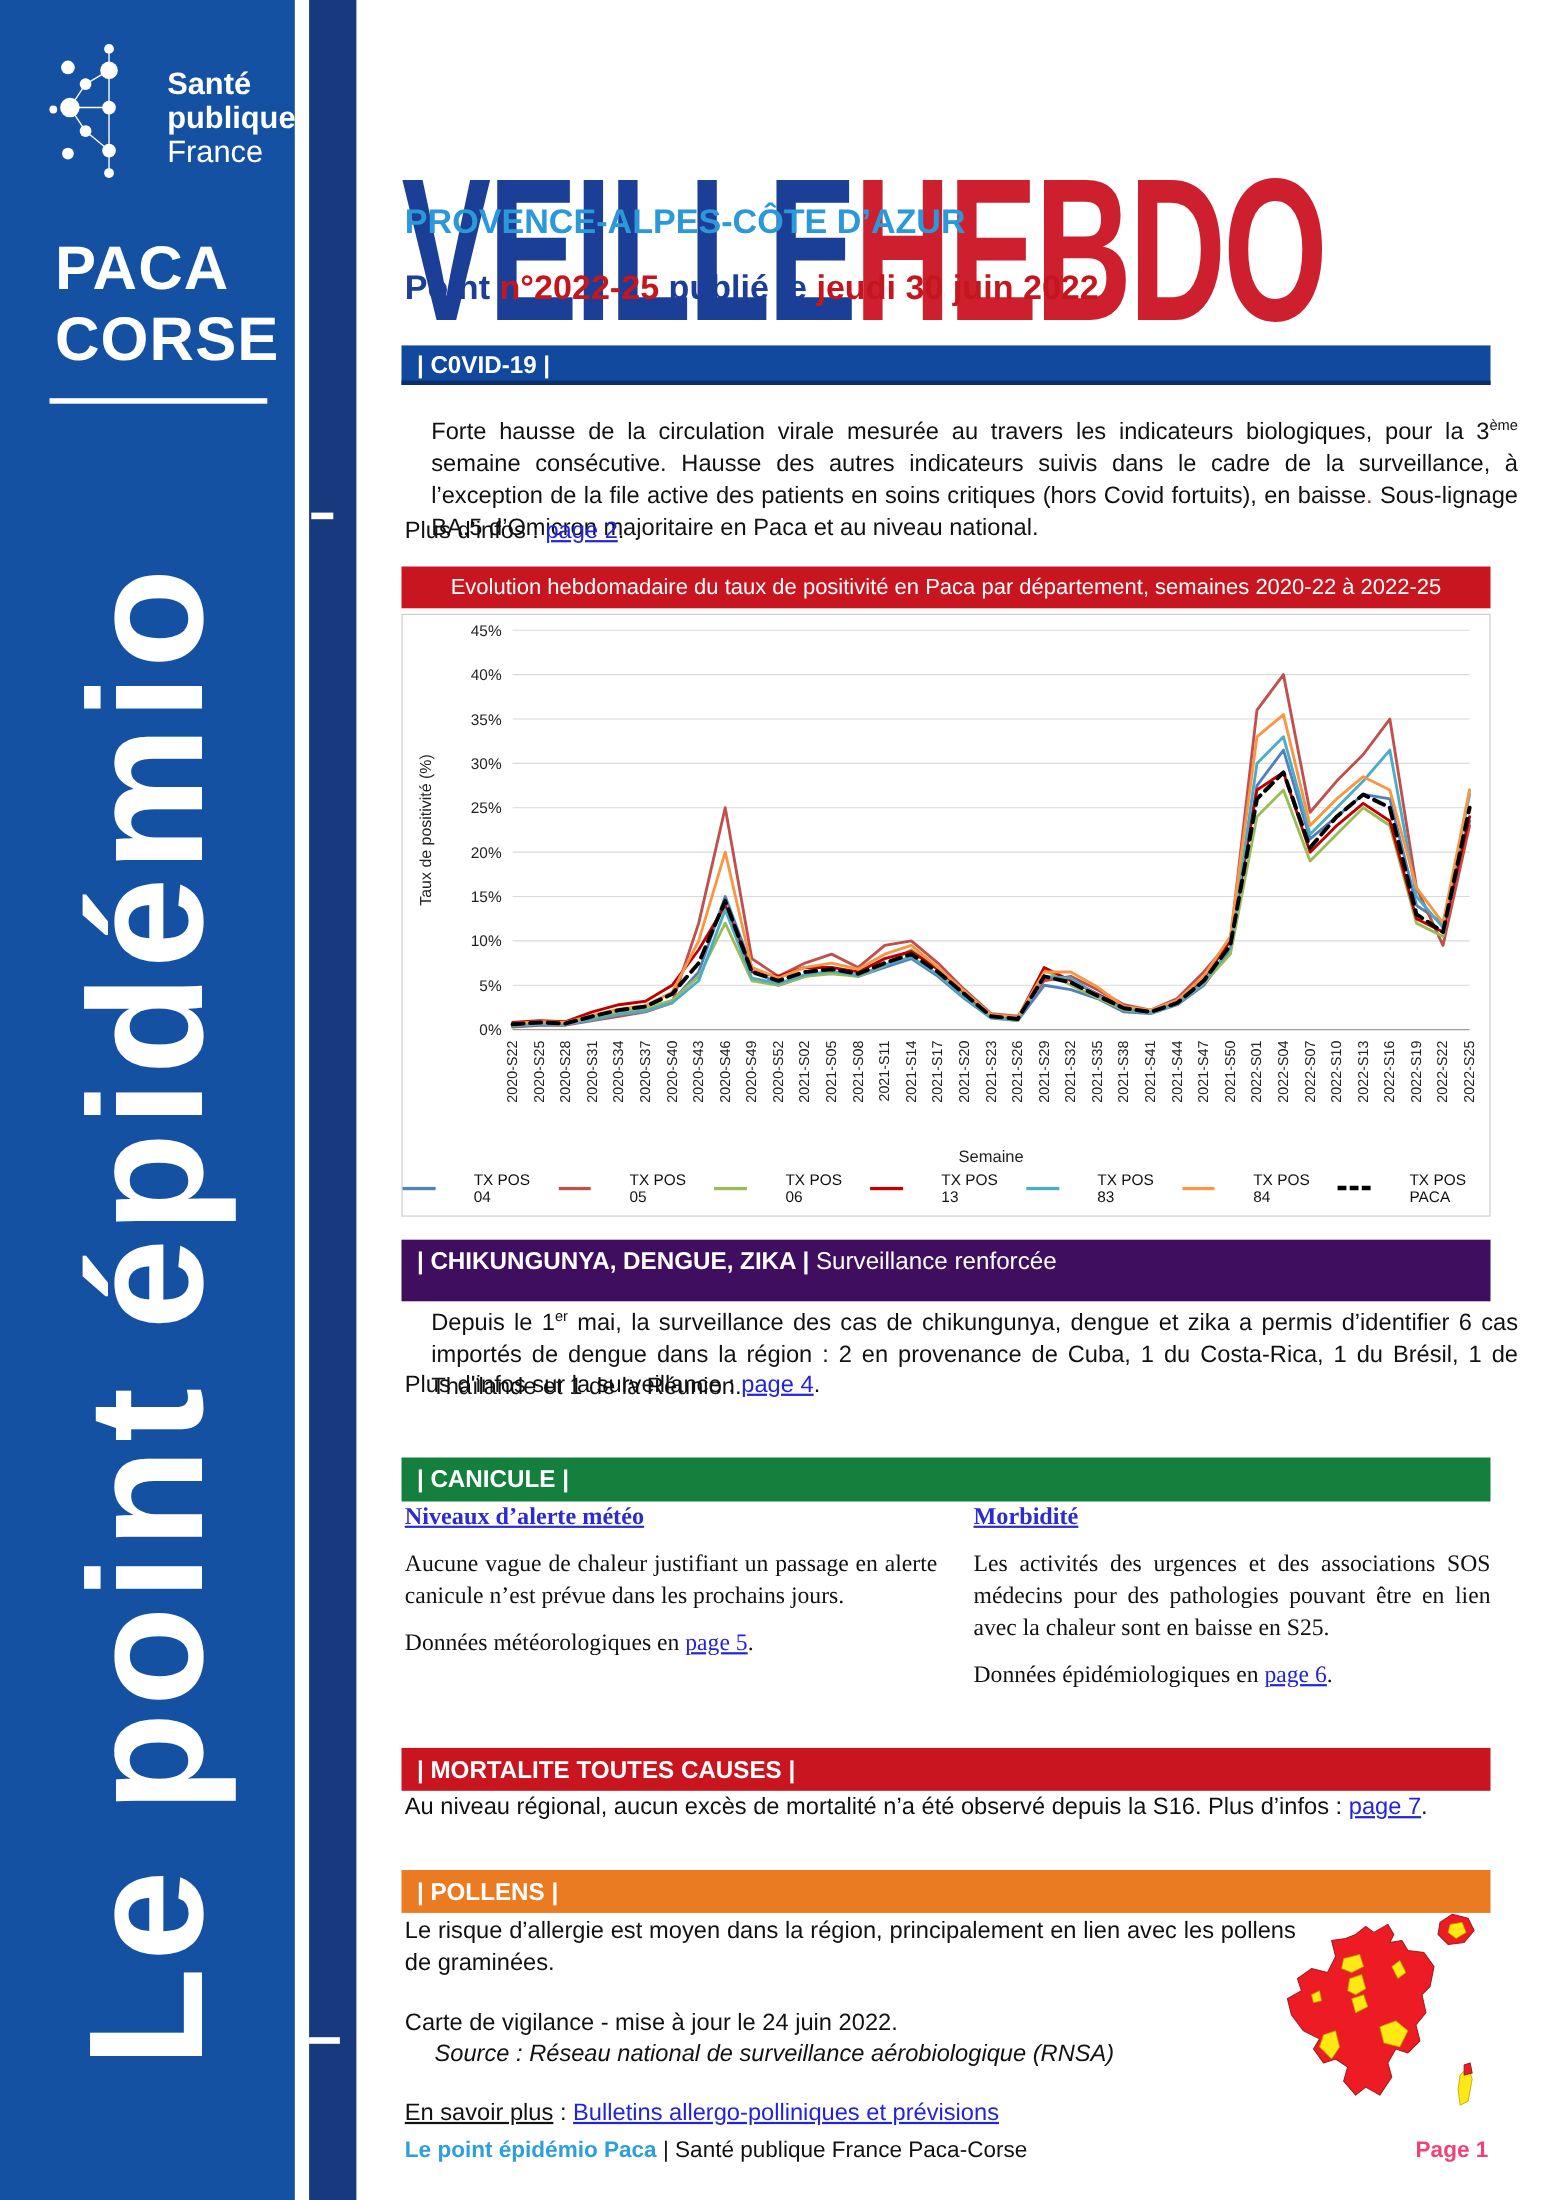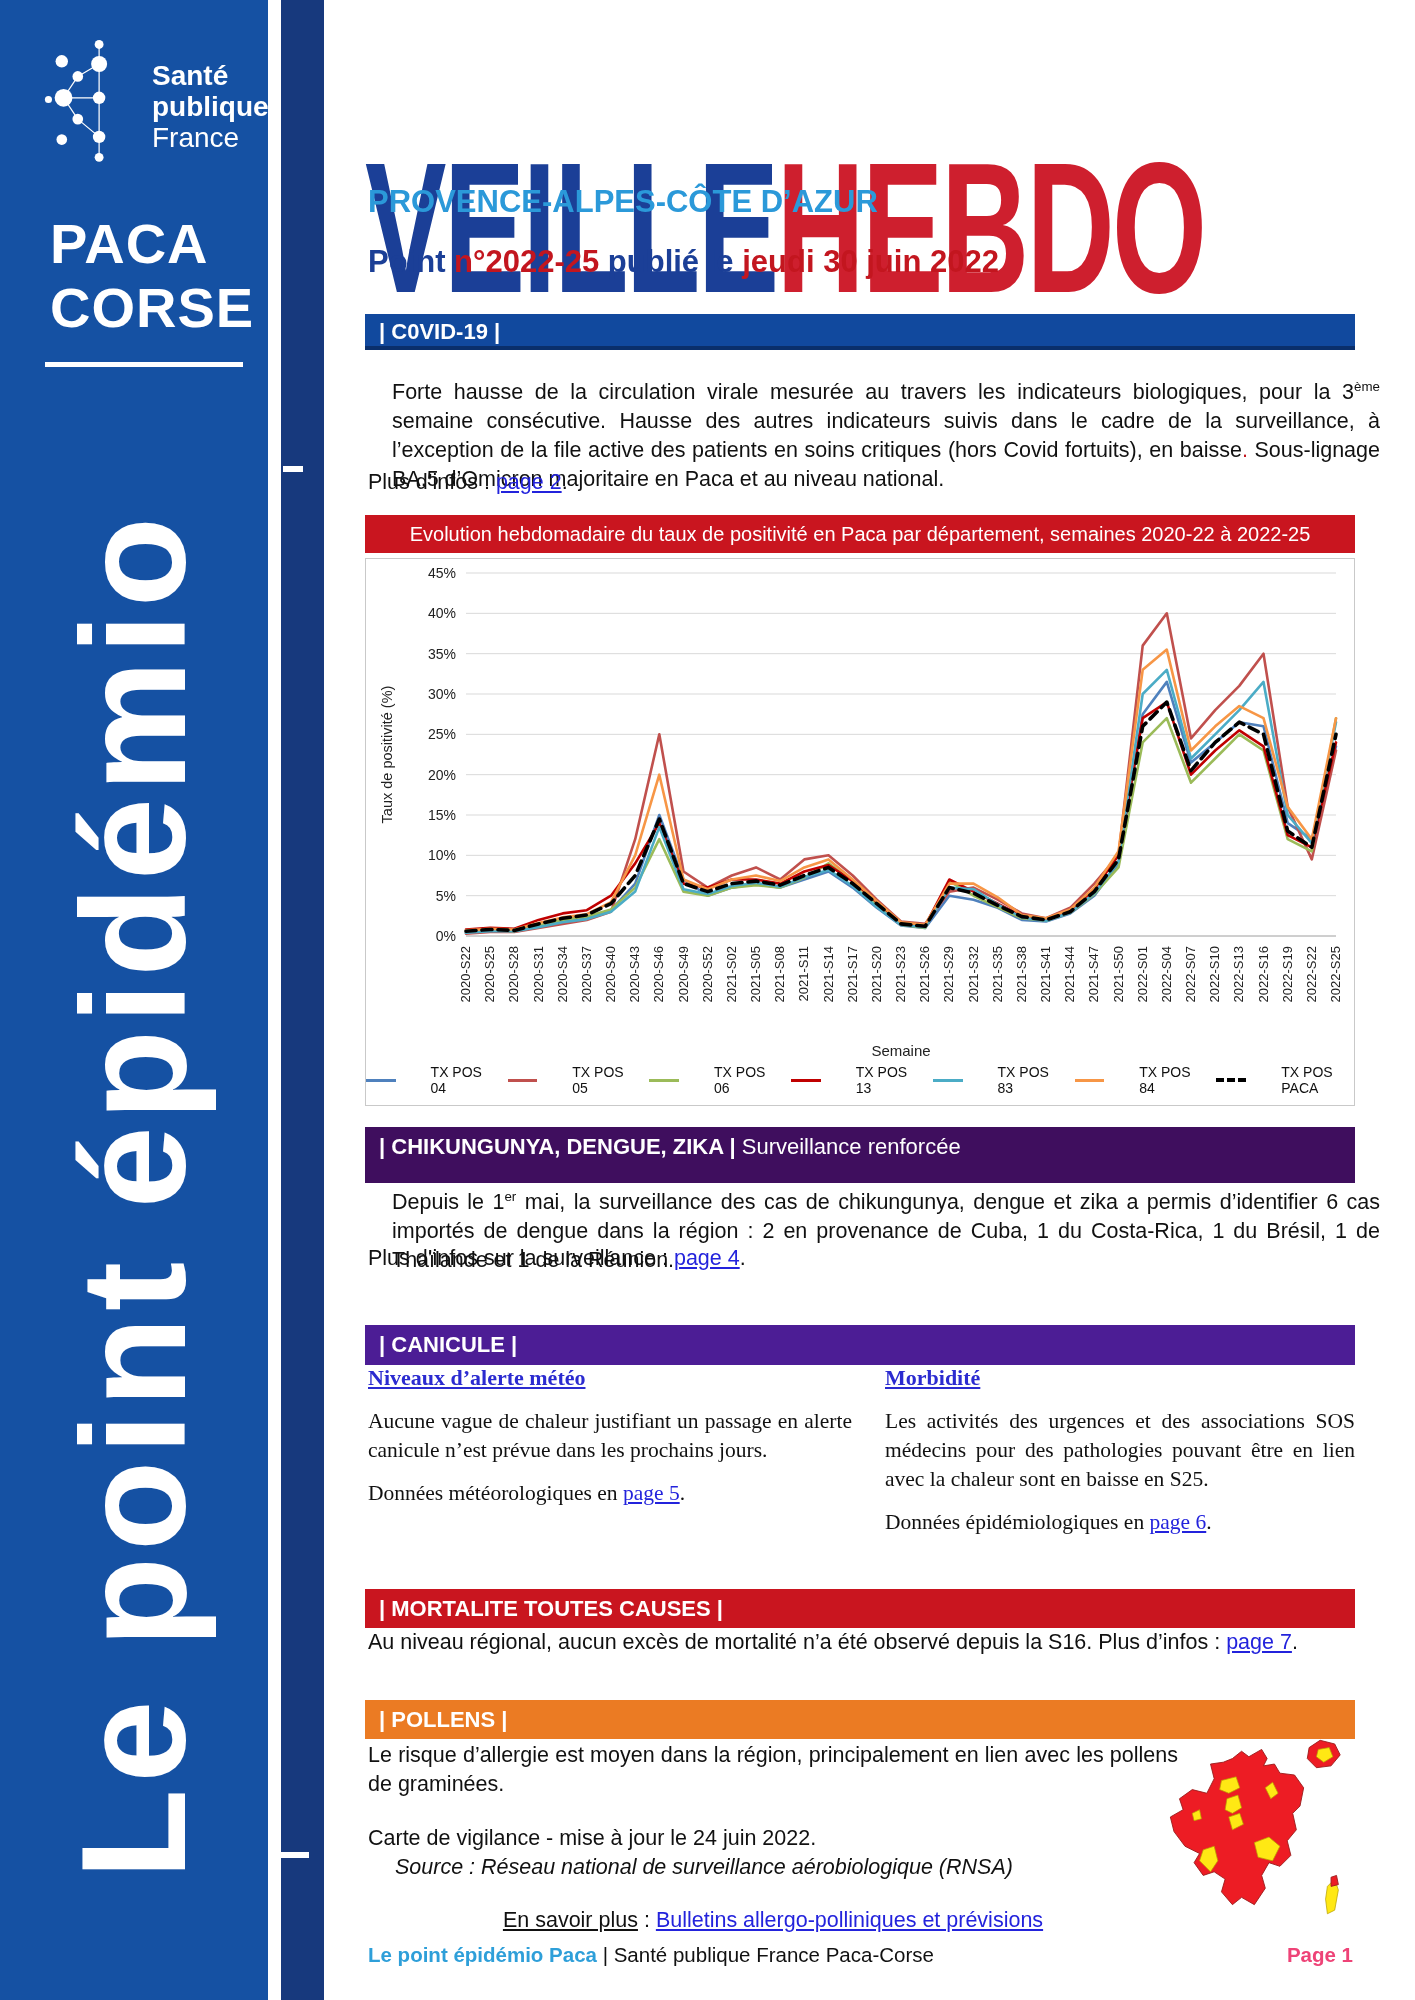--- a/index.html
+++ b/index.html
@@ -28,21 +28,21 @@
   .subtitle { position:absolute; left:368px; top:184px; font-size:31px; font-weight:bold; color:#2B99D9; }
   .edition { position:absolute; left:368px; top:244px; font-size:31px; font-weight:bold; }
   .edition .navy { color:#1B3F97; } .edition .red { color:#C3161F; }
 
   
   .bar { position:absolute; left:365px; width:990px; color:#fff; font-size:22px; font-weight:bold;
          padding-left:14px; box-sizing:border-box;margin-top:12px; }
   .bar-covid { top:302px; height:36px; line-height:36px; background:#11499E; border-bottom:4px solid #0A2F6B; }
   .bar-chik  { top:1115px; height:56px; line-height:40px; background:#3F0E5E; }
   .bar-chik .rest { font-weight:normal; }
-  .bar-canicule { top:1313px; height:40px; line-height:40px; background:#4c1d95; }
+  .bar-canicule { top:1313px; height:40px; line-height:40px; background:#15803d; }
   .bar-mort { top:1577px; height:39px; line-height:39px; background:#C9151F; }
   .bar-pollens { top:1688px; height:39px; line-height:39px; background:#EB7B23; }
 
   
   .para { position:absolute; left:368px; width:988px; font-size:21.5px; line-height:29px;
           text-align:justify; color:#111;margin-left:24px; }
   .more { position:absolute; left:368px; font-size:21.5px; color:#111; }
   a.plink { color:#2323DC; text-decoration:underline; }
   sup { font-size:0.62em; }
   .red-dot { color:#C3161F; }
@@ -66,21 +66,21 @@
   .col-title { font-size:22px; font-weight:bold; color:#2B2BD0; text-decoration:underline; }
   .col-body { margin-top:16px; font-size:21.5px; line-height:29px; text-align:justify; color:#111; }
   .col-more { margin-top:16px; font-size:21.5px; color:#111; }
 
   
   .pollens-block { position:absolute; left:368px; top:1741px; width:810px; font-size:21.5px;
           line-height:29px; color:#111; }
   .pollens-body { text-align:justify; }
   .pollens-update { margin-top:25px; }
   .pollens-source { font-style:italic;margin-left:27px; }
-  .pollens-more { margin-top:24px;text-align:center; }
+  .pollens-more { margin-top:24px; }
   .savoir { text-decoration:underline; }
   .map { position:absolute; left:1163px; top:1733px; width:190px; height:210px; }
 
   
   .footer { position:absolute; left:368px; top:1943px; width:1007px; font-size:20.5px; color:#111; }
   .footer .brand { color:#2E9FD9; font-weight:bold; }
   .footer .pageno { position:absolute; right:22px; top:0; color:#EE4377; font-weight:bold; }
 </style>
 </head>
 <body>

